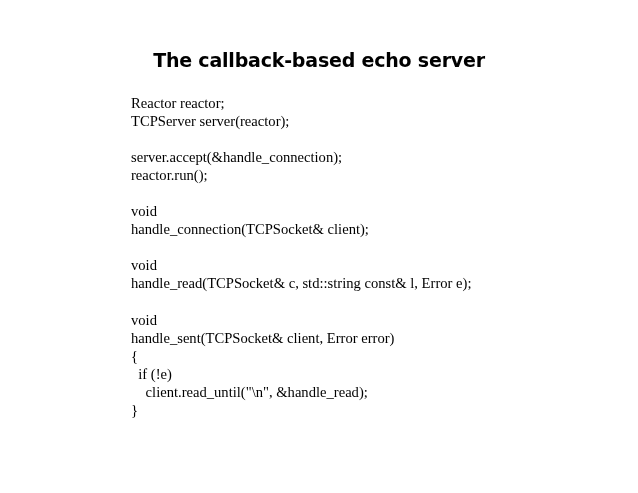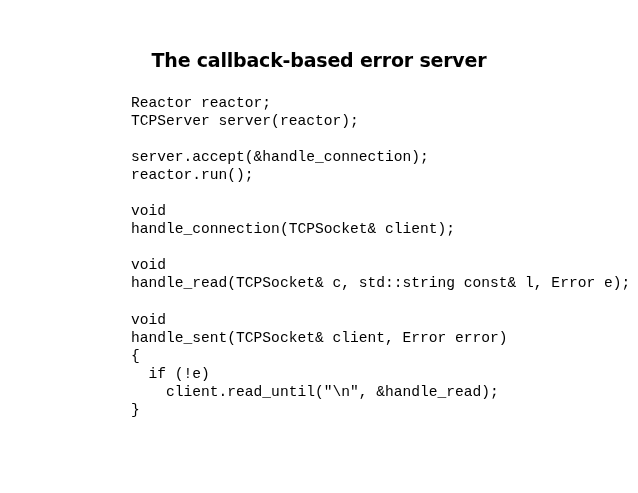--- a/index.html
+++ b/index.html
@@ -31,21 +31,21 @@
     font-size: 19px;
     line-height: 24px;
     letter-spacing: -0.2px;
     color: #000000;
     white-space: pre;
   }
   .code-block {
     position: absolute;
     left: 131px;
     top: 94px;
-    font-family: Liberation Mono, monospace;
+    font-family: Liberation Serif, serif;
     font-size: 14.6px;
     line-height: 18.05px;
     color: #000000;
     white-space: pre;
     margin: 0;
     letter-spacing: 0;
   }
   .code-line {
     white-space: pre;
     min-height: 18.05px;
@@ -53,17 +53,17 @@
   }
   .code-line.blank {
     height: 18.05px;
   }
 </style>
 </head>
 <body>
 
 <div class="slide">
 
-  <div class="slide-title">The callback-based error server</div>
+  <div class="slide-title">The callback-based echo server</div>
 
   <pre class="code-block" id="code-block"><span class="code-line">Reactor reactor;</span><span class="code-line">TCPServer server(reactor);</span><span class="code-line blank">&nbsp;</span><span class="code-line">server.accept(&amp;handle_connection);</span><span class="code-line">reactor.run();</span><span class="code-line blank">&nbsp;</span><span class="code-line">void</span><span class="code-line">handle_connection(TCPSocket&amp; client);</span><span class="code-line blank">&nbsp;</span><span class="code-line">void</span><span class="code-line">handle_read(TCPSocket&amp; c, std::string const&amp; l, Error e);</span><span class="code-line blank">&nbsp;</span><span class="code-line">void</span><span class="code-line">handle_sent(TCPSocket&amp; client, Error error)</span><span class="code-line">{</span><span class="code-line">  if (!e)</span><span class="code-line">    client.read_until("\n", &amp;handle_read);</span><span class="code-line">}</span></pre>
 
 </div>
 
 </body></html>

